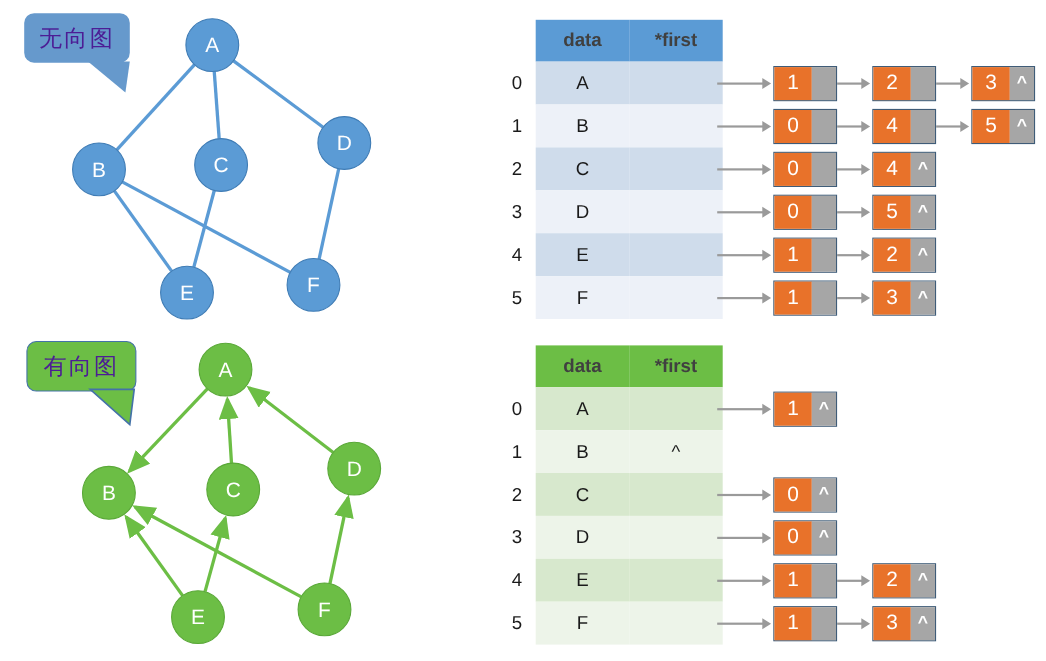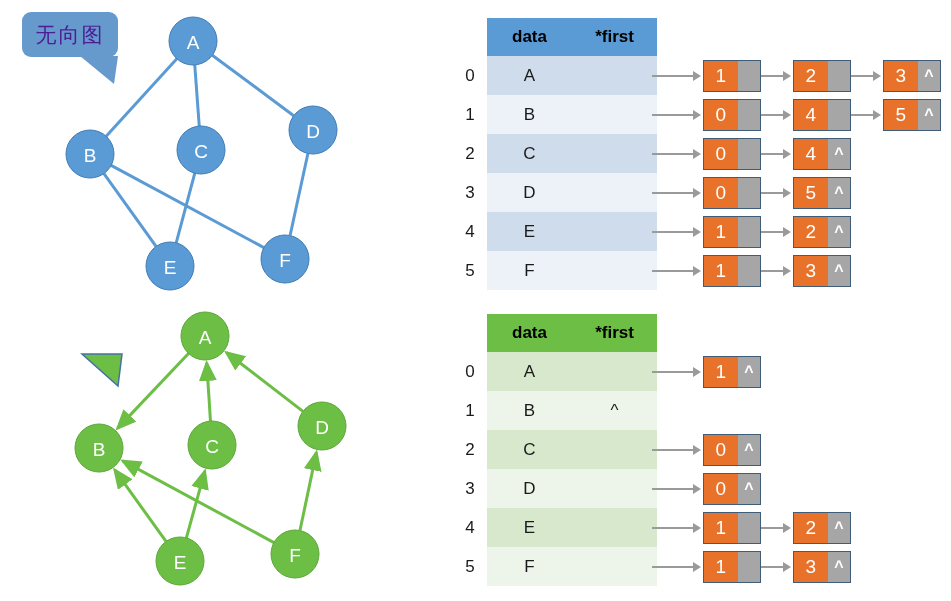--- a/index.html
+++ b/index.html
@@ -24,21 +24,21 @@
   .nodeLabel{
     font-family:"Liberation Sans","DejaVu Sans",sans-serif;
     font-size:19px;fill:#ffffff;text-anchor:middle;dominant-baseline:central;
   }
   .idxCell{
     height:39px;line-height:39px;text-align:center;
     font-size:17px;color:#1a1a1a;
   }
   .tbl{position:absolute;left:30px;top:0;border-collapse:collapse;}
   .tbl th{
-    height:38px;width:85px;color:#000000;font-size:17px;font-weight:bold;
+    height:38px;width:85px;color:#404040;font-size:17px;font-weight:bold;
     padding:0;text-align:center;margin-left:24px;
   }
   .tbl td{
     height:39px;width:85px;padding:0;text-align:center;
     font-size:17px;color:#1a1a1a;
   }
 
   
   .lnode{
     position:absolute;height:32px;box-sizing:border-box;
@@ -102,20 +102,23 @@
       <g>
         <circle cx="170" cy="266" r="24" fill="#5B9BD5" stroke="#3F7CB5" stroke-width="1"></circle>
         <text x="170" y="267" class="nodeLabel">E</text>
       </g>
       <g>
         <circle cx="285" cy="259" r="24" fill="#5B9BD5" stroke="#3F7CB5" stroke-width="1"></circle>
         <text x="285" y="260" class="nodeLabel">F</text>
       </g>
     </svg>
 
+  <div class="callout" id="callout-green" style="left: 24px; top: 310px; width: 100px; height: 46px; border: 1.5px solid rgb(68, 114, 168); background: rgb(108, 190, 69);">
+    <span>有向图</span>
+  </div>
   <svg class="graph" id="callout-green-tail" width="64" height="40" style="left:80px;top:352px;">
     <polygon points="2,2 42,2 38,34" fill="#6CBE45" stroke="#4472A8" stroke-width="1.5"></polygon>
   </svg>
 
   <svg class="graph" id="svg-directed" width="400" height="300" style="left:0px;top:296px;">
       <defs>
         <marker id="ah-svg-directed" markerWidth="7" markerHeight="7" refX="6" refY="3" orient="auto" markerUnits="strokeWidth">
           <path d="M0,0 L7,3 L0,6 z" fill="#6CBE45"></path>
         </marker>
       </defs>

